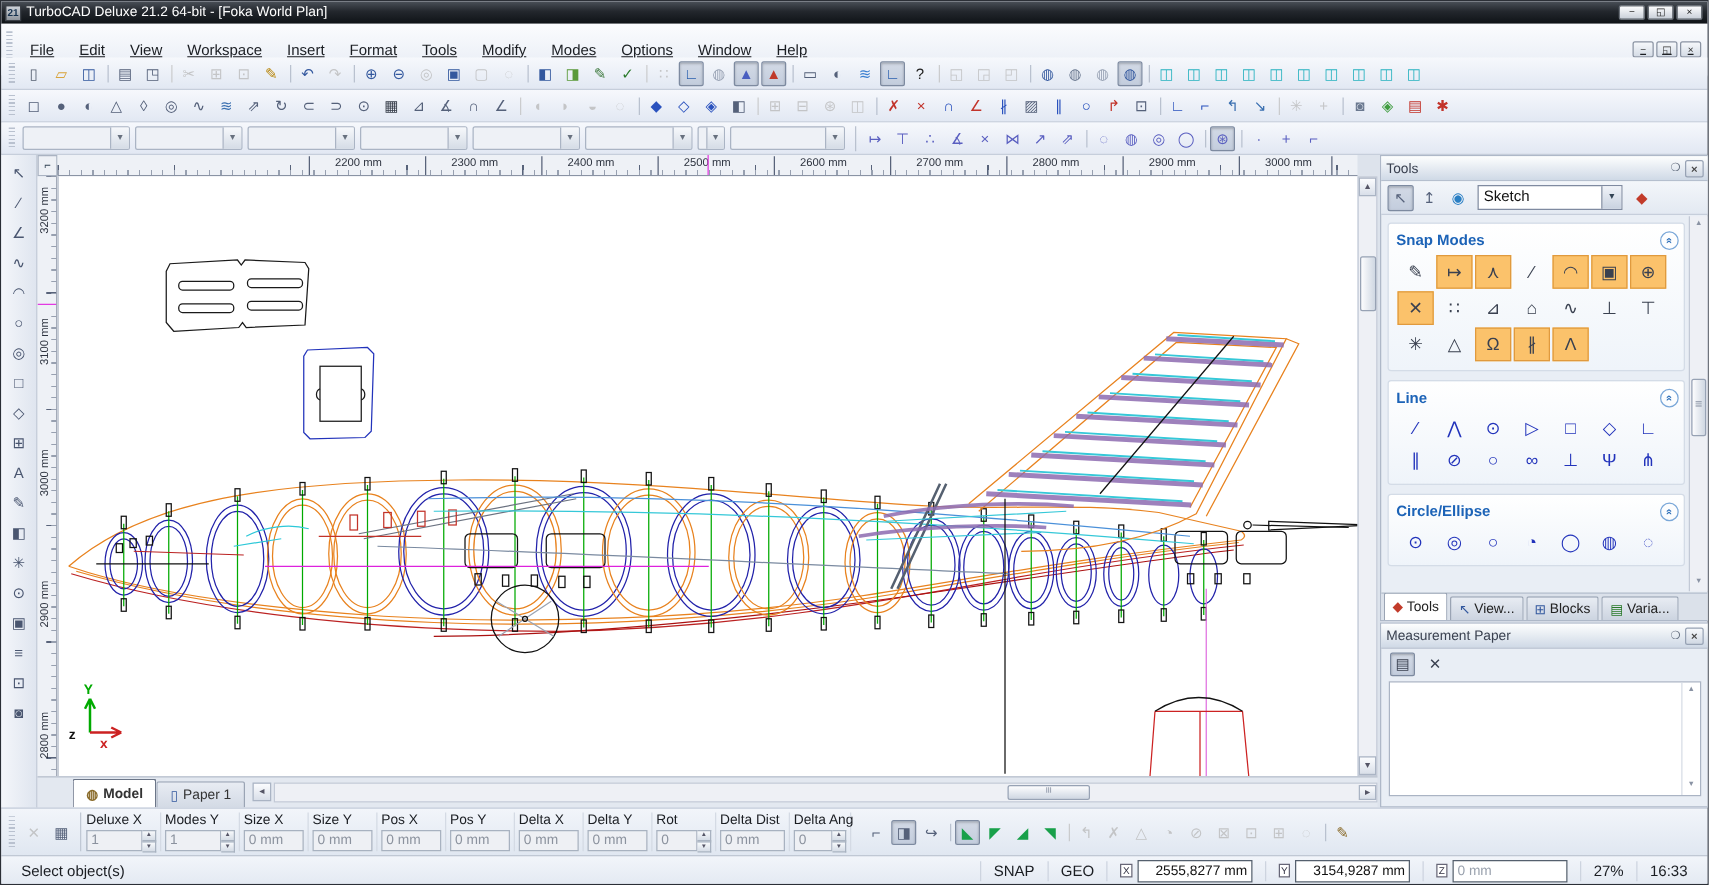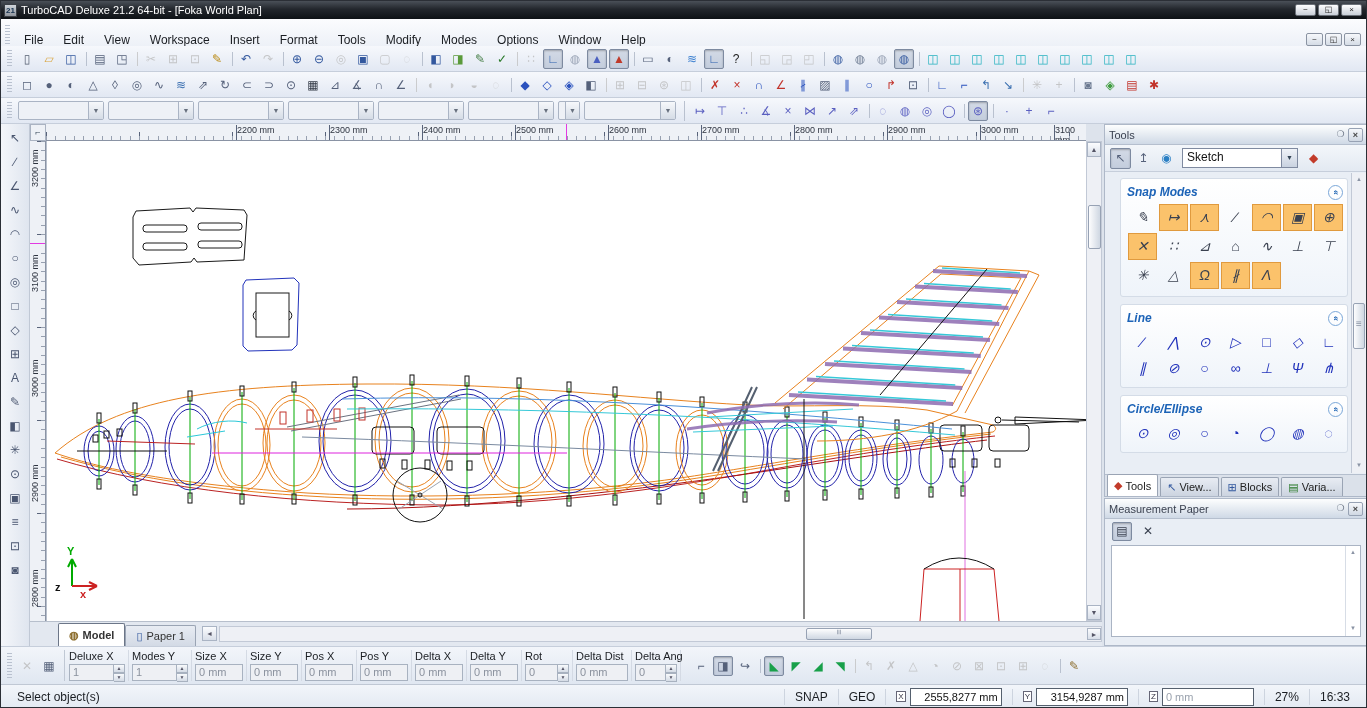--- a/index.html
+++ b/index.html
@@ -4,21 +4,21 @@
 <style>
   html,body{margin:0;padding:0;background:#9aa2ae;}
   *{box-sizing:border-box;font-family:"Liberation Sans",sans-serif;}
   .app{position:relative;width:1367px;height:708px;background:#e7ebf3;overflow:hidden;border:1px solid #2b2f36;}
   
   .titlebar{position:absolute;left:0;top:0;width:100%;height:18px;background:linear-gradient(#4a5058,#23272d 45%,#0e1216);color:#fff;display:flex;align-items:center;font-size:11px;}
   .app-icon{width:13px;height:13px;margin:0 4px 0 3px;background:linear-gradient(#cfd4da,#8f959d);border:1px solid #3a3f46;color:#15314f;font-size:8px;font-weight:bold;text-align:center;line-height:11px;}
   .win-controls{margin-left:auto;display:flex;gap:2px;padding-right:4px;}
   .win-btn{width:21px;height:12px;background:linear-gradient(#fdfdfe,#c9cfd8);border:1px solid #6a7078;border-radius:2px;font-size:8px;line-height:10px;text-align:center;color:#222;}
   
-  .menubar{position:absolute;left:0;top:18px;width:100%;height:42px;background:linear-gradient(#fbfcfe,#e6ebf4);border-bottom:1px solid #c3cbd8;display:flex;align-items:center;font-size:12px;color:#1a1d22;}
+  .menubar{position:absolute;left:0;top:18px;width:100%;height:42px;background:linear-gradient(#fbfcfe,#e6ebf4);border-bottom:1px solid #c3cbd8;display:flex;align-items:center;font-size:12px;color:#1a1d22;text-decoration:underline;}
   .grip{width:5px;height:70%;margin:0 4px;background:repeating-linear-gradient(#b9c1cf 0 1px,transparent 1px 3px);}
   .menu-item{padding:3px 10px;}
   .mdi-controls{margin-left:auto;display:flex;gap:2px;padding-right:5px;}
   .mdi-btn{width:17px;height:13px;background:linear-gradient(#f6f8fb,#d5dce6);border:1px solid #8a93a2;border-radius:2px;font-size:8px;line-height:11px;text-align:center;color:#333;}
   
   .tbar{position:absolute;left:0;width:100%;height:26px;background:linear-gradient(#f6f8fc,#e2e8f3);border-bottom:1px solid #c6cedb;display:flex;align-items:center;padding:0 2px;overflow:hidden;white-space:nowrap;}
   .tb1{top:45px;} .tb2{top:71px;} .tb3{top:97px;}
   .icon-btn{display:inline-block;width:20px;height:20px;margin:0 1px;border:1px solid transparent;border-radius:2px;font-size:12px;line-height:18px;text-align:center;color:#55617a;flex:0 0 auto;}
   .icon-btn.pressed{border:1px solid #7d8aa0;background:linear-gradient(#d3dae6,#c3cddd);box-shadow:inset 0 1px 2px rgba(0,0,0,.25);}
   .icon-btn.disabled{color:#b0b8c6 !important;filter:grayscale(1);opacity:.75;}
@@ -27,21 +27,21 @@
   .combo{display:inline-flex;height:19px;margin:0 2px;background:#eef1f6;border:1px solid #aab4c4;border-radius:2px;align-items:center;flex:0 0 auto;}
   .combo .cval{flex:1;font-size:10px;color:#889;padding:0 3px;overflow:hidden;}
   .combo .carr{width:15px;height:100%;background:linear-gradient(#f6f8fb,#d5dce6);border-left:1px solid #aab4c4;font-size:7px;line-height:17px;text-align:center;color:#67707e;}
   .tb3 .icon-btn{color:#5a5fc0;}
   
   .work{position:absolute;left:0;top:123px;width:100%;height:522px;background:#dde3ec;}
   .left-tools{position:absolute;left:0;top:0;width:29px;height:100%;background:linear-gradient(90deg,#f4f6fa,#dfe5ef);border-right:1px solid #c0c8d5;display:flex;flex-direction:column;align-items:center;padding-top:2px;}
   .left-tools .icon-btn{width:22px;height:22px;line-height:20px;margin:1px 0;color:#4a5670;}
   .corner{position:absolute;left:29px;top:0;width:16px;height:17px;background:#eef1f6;border:1px solid #aab3c2;font-size:9px;line-height:15px;text-align:center;color:#345;}
   .hruler{position:absolute;left:45px;top:0;width:1040px;height:17px;background:#eef1f6;border-bottom:1px solid #8a93a4;background-image:repeating-linear-gradient(90deg,#97a0b0 0,#97a0b0 1px,transparent 1px,transparent 9.3px),repeating-linear-gradient(90deg,#58637a 0,#58637a 1px,transparent 1px,transparent 93px);background-size:100% 4px,100% 8px;background-position:left bottom,left bottom;background-repeat:repeat-x;overflow:hidden;}
-  .hlab{position:absolute;top:1px;font-size:9px;color:#2e3440;border-left:1px solid #58637a;padding-left:0;height:15px;}
+  .hlab{position:absolute;top:1px;font-size:9px;color:#2e3440;border-left:1px solid #58637a;padding-left:20px;height:15px;margin-left:11px;}
   .hcursor{position:absolute;top:0;bottom:0;width:1px;background:#e23ae2;}
   .vruler{position:absolute;left:29px;top:17px;width:16px;height:480px;background:#eef1f6;border-right:1px solid #8a93a4;background-image:repeating-linear-gradient(180deg,#97a0b0 0,#97a0b0 1px,transparent 1px,transparent 9.3px),repeating-linear-gradient(180deg,#58637a 0,#58637a 1px,transparent 1px,transparent 93px);background-size:4px 100%,8px 100%;background-position:right top,right top;background-repeat:repeat-y;overflow:hidden;}
   .vlab{position:absolute;left:0px;font-size:9px;color:#2e3440;transform:rotate(-90deg);transform-origin:6px 6px;white-space:nowrap;}
   .vcursor{position:absolute;left:0;right:0;height:1px;background:#e23ae2;}
   .canvas{position:absolute;left:45px;top:17px;width:1040px;height:480px;background:#ffffff;border-left:1px solid #b7bfcc;}
   .vscroll{position:absolute;left:1085px;top:17px;width:16px;height:480px;background:#eef0f5;border:1px solid #c2c9d6;}
   .sbtn{position:absolute;left:0;width:14px;height:15px;background:linear-gradient(#fbfcfe,#d9dfe9);border:1px solid #aab4c4;font-size:7px;text-align:center;line-height:13px;color:#556;}
   .vthumb{position:absolute;left:1px;top:63px;width:13px;height:44px;background:linear-gradient(90deg,#fdfdfe,#cfd7e2);border:1px solid #97a2b4;border-radius:2px;}
   
   .tabrow{position:absolute;left:29px;top:497px;width:1072px;height:25px;background:#e3e8f0;border-top:1px solid #b7bfcc;display:flex;align-items:flex-start;}
@@ -63,21 +63,21 @@
   .pclose{width:15px;height:14px;background:linear-gradient(#f6f8fb,#d0d8e3);border:1px solid #97a2b4;border-radius:2px;font-size:9px;line-height:12px;text-align:center;color:#444;font-weight:bold;}
   .ptools-bar{height:27px;display:flex;align-items:center;padding:2px 4px;border-bottom:1px solid #c6cedb;background:linear-gradient(#f3f6fa,#e3e9f2);}
   .ptools-bar .icon-btn{width:21px;height:21px;line-height:19px;}
   .pcombo{display:flex;width:116px;height:20px;background:#fff;border:1px solid #7f8aa0;margin:0 4px;}
   .pcombo .cval{flex:1;font-size:12px;color:#111;padding:1px 4px;}
   .pcombo .carr{width:16px;background:linear-gradient(#f0f3f8,#c9d2e0);border-left:1px solid #7f8aa0;font-size:7px;line-height:18px;text-align:center;color:#345;}
   .pbody{position:absolute;top:47px;bottom:22px;left:0;right:0;overflow:hidden;padding:3px 17px 3px 3px;}
   .pscroll{position:absolute;right:1px;top:48px;bottom:23px;width:15px;background:#eef0f5;border-left:1px solid #c2c9d6;}
   .pthumb{position:absolute;left:1px;top:130px;width:12px;height:46px;background:linear-gradient(90deg,#fdfdfe,#cfd7e2);border:1px solid #97a2b4;border-radius:2px;}
   .pthumb::after{content:"≡";position:absolute;left:2px;top:14px;font-size:10px;color:#8a93a4;}
-  .section{background:linear-gradient(#ffffff,#eff4fa);border:1px solid #d4dce7;border-radius:3px;margin:3px 2px 7px 12px;padding:2px 4px 6px 6px;font-style:italic;}
+  .section{background:linear-gradient(#ffffff,#eff4fa);border:1px solid #d4dce7;border-radius:3px;margin:3px 2px 7px 2px;padding:2px 4px 6px 6px;}
   .sec-head{display:flex;align-items:center;height:22px;}
   .sec-title{flex:1;font-size:12px;font-weight:bold;color:#1c63b7;}
   .chev{width:15px;height:15px;border:1px solid #7aa7d8;border-radius:50%;color:#2a6db8;font-size:9px;line-height:13px;text-align:center;font-weight:bold;}
   .chev span{display:inline-block;transform:rotate(90deg);}
   .icon-grid{display:flex;flex-wrap:wrap;}
   .snap-btn{width:29px;height:27px;margin:1px;border:1px solid transparent;font-size:14px;line-height:25px;text-align:center;color:#3a4150;}
   .snap-btn.active{background:#fbc26b;border:1px solid #e09a3e;}
   .blue-btn{width:29px;height:24px;margin:1px;font-size:14px;line-height:22px;text-align:center;color:#2233bb;border:1px solid transparent;}
   .dock-tabs{position:absolute;left:0;bottom:0;width:100%;height:22px;display:flex;align-items:flex-end;background:#dbe1ea;border-top:1px solid #b5bfce;}
   .dock-tab{display:flex;align-items:center;gap:3px;height:19px;padding:0 6px;font-size:11px;color:#222;background:linear-gradient(#e8ecf3,#ccd4e0);border:1px solid #9aa4b4;border-bottom:none;border-radius:2px 2px 0 0;margin-left:2px;white-space:nowrap;}

